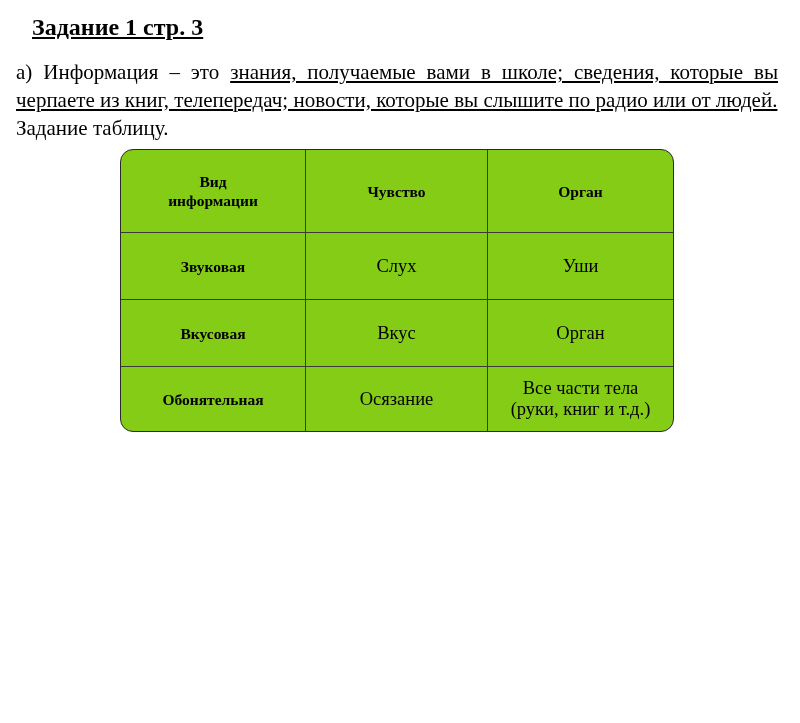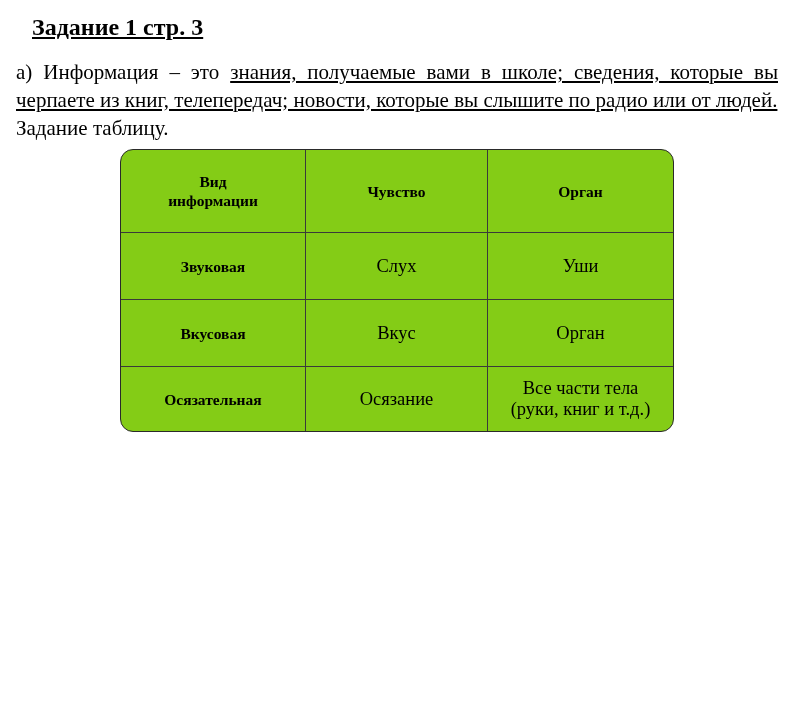--- a/index.html
+++ b/index.html
@@ -165,21 +165,21 @@
           <td class="kind-cell c0">Звуковая</td>
           <td class="val-cell c1">Слух</td>
           <td class="val-cell c2">Уши</td>
         </tr>
         <tr class="body-row">
           <td class="kind-cell c0">Вкусовая</td>
           <td class="val-cell c1">Вкус</td>
           <td class="val-cell c2">Орган</td>
         </tr>
         <tr class="body-row row-last">
-          <td class="kind-cell c0">Осязательная</td>
+          <td class="kind-cell c0">Обонятельная</td>
           <td class="val-cell c1">Осязание</td>
           <td class="val-cell c2 two-line">
             <span>Все части тела</span>
             <span class="l2">(руки, книг и т.д.)</span>
           </td>
         </tr>
       </tbody>
     </table>
   </div>
 

